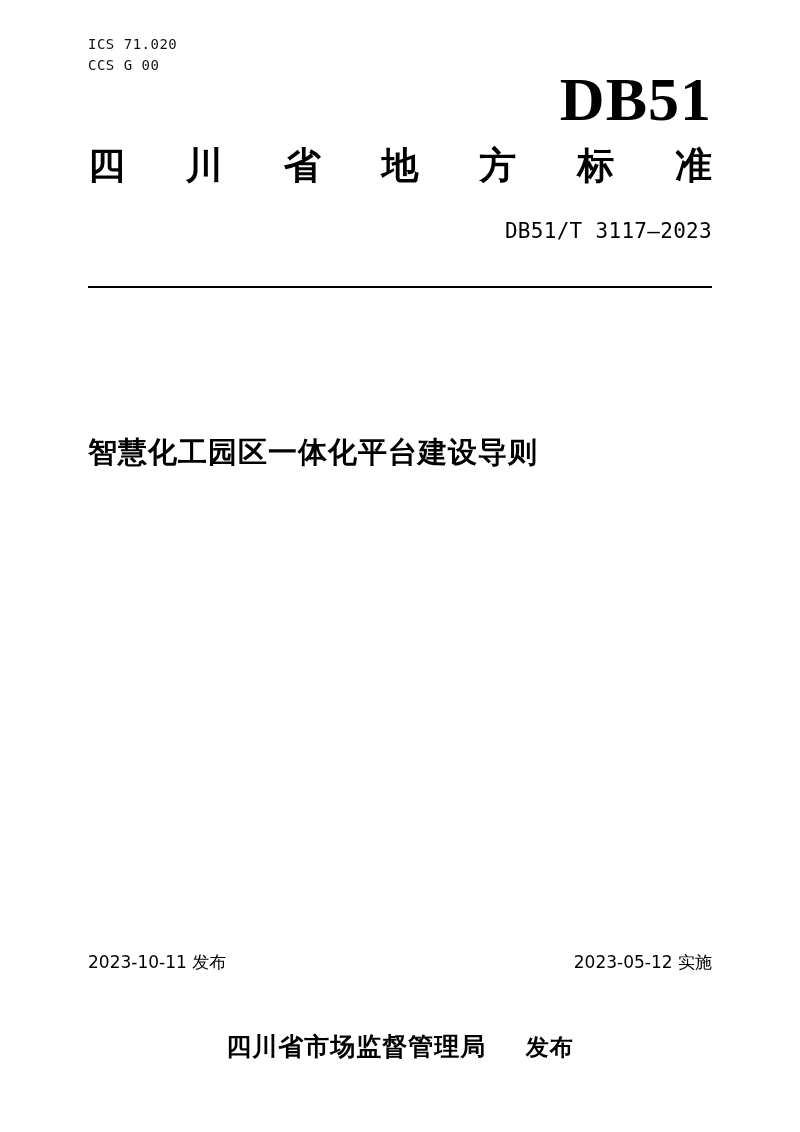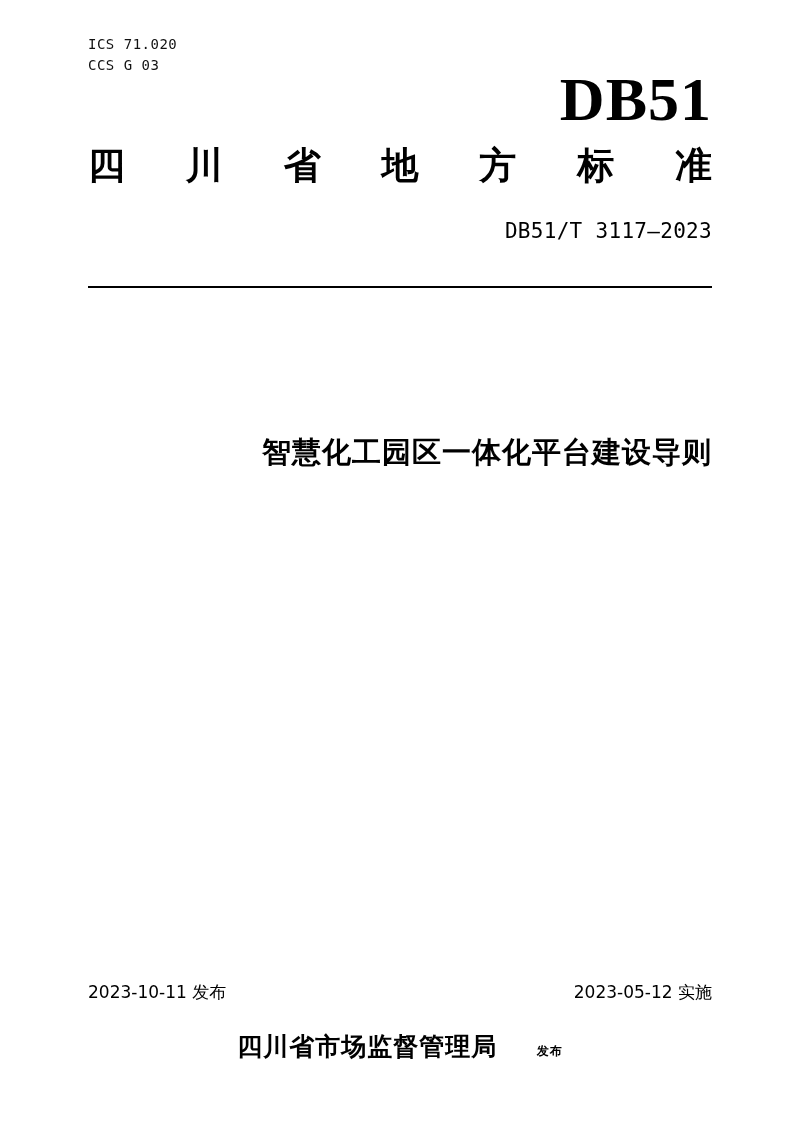--- a/index.html
+++ b/index.html
@@ -84,73 +84,72 @@
     height: 2px;
     background: #000;
   }
 
   
   .doc-title {
     position: absolute;
     left: 88px;
     right: 88px;
     top: 432px;
-    text-align: right;
+    text-align: left;
     font-family: "DejaVu Sans", "Liberation Sans", sans-serif;
     font-weight: bold;
     font-size: 29px;
     letter-spacing: 1px;
     line-height: 40px;
     color: #000;
   }
 
   
   .dates {
     position: absolute;
     left: 88px;
     right: 88px;
     top: 950px;
     display: flex;
     justify-content: space-between;
     font-family: "DejaVu Sans", "Liberation Sans", sans-serif;
     font-size: 17px;
     line-height: 24px;
     color: #000;
-    margin-top: 30px;
   }
 
   
   .issuer {
     position: absolute;
     left: 0;
     right: 0;
     top: 1030px;
     text-align: center;
     font-family: "DejaVu Sans", "Liberation Sans", sans-serif;
     font-weight: bold;
     font-size: 25px;
     line-height: 34px;
     color: #000;
   }
   .issuer .issuer-name { letter-spacing: 1px; }
   .issuer .issuer-verb {
-    font-size: 12px;
+    font-size: 23px;
     font-weight: bold;
     margin-left: 31px;
     letter-spacing: 1px;
   }
 </style>
 </head>
 <body>
 
 <div class="page">
 
   <div class="codes">
     <div>ICS 71.020</div>
-    <div>CCS G 03</div>
+    <div>CCS G 00</div>
   </div>
 
   <div class="db-mark">DB51</div>
 
   <div class="std-title">
     <span>四</span>
     <span>川</span>
     <span>省</span>
     <span>地</span>
     <span>方</span>

